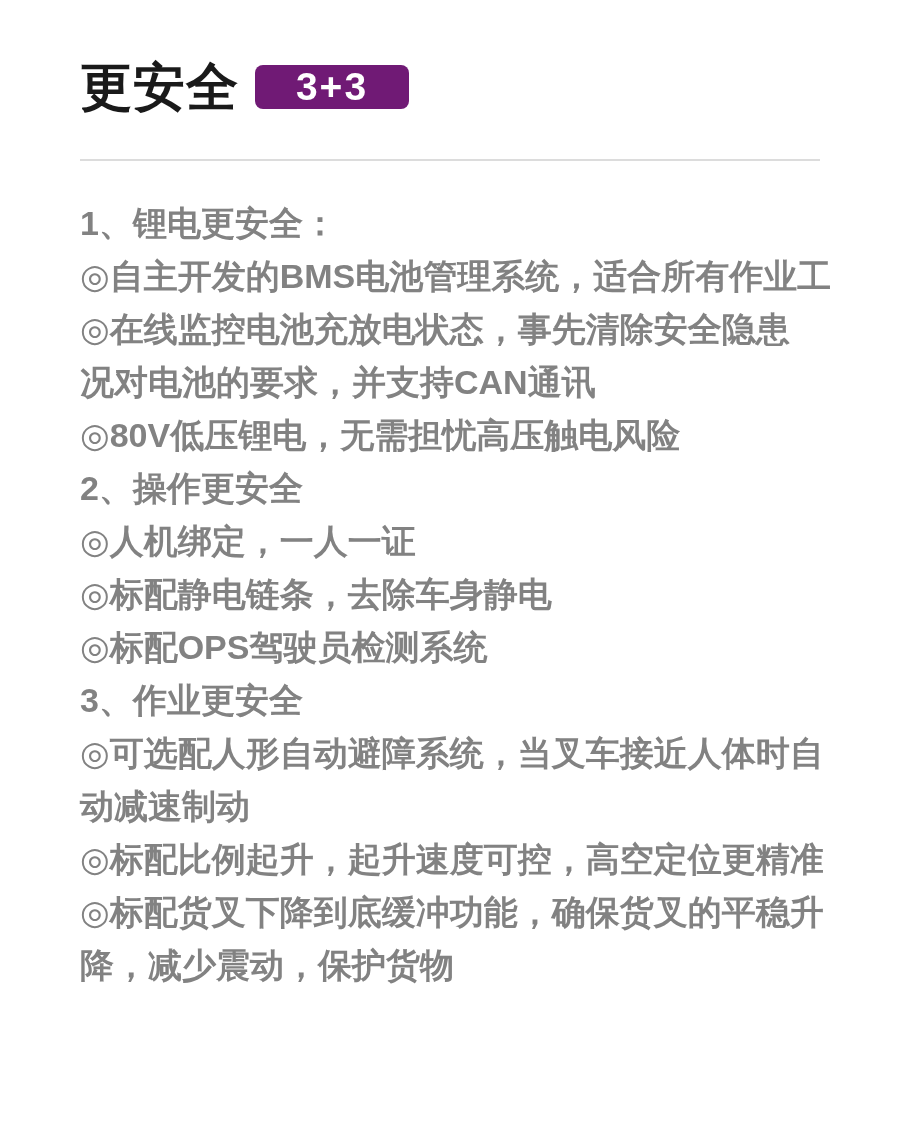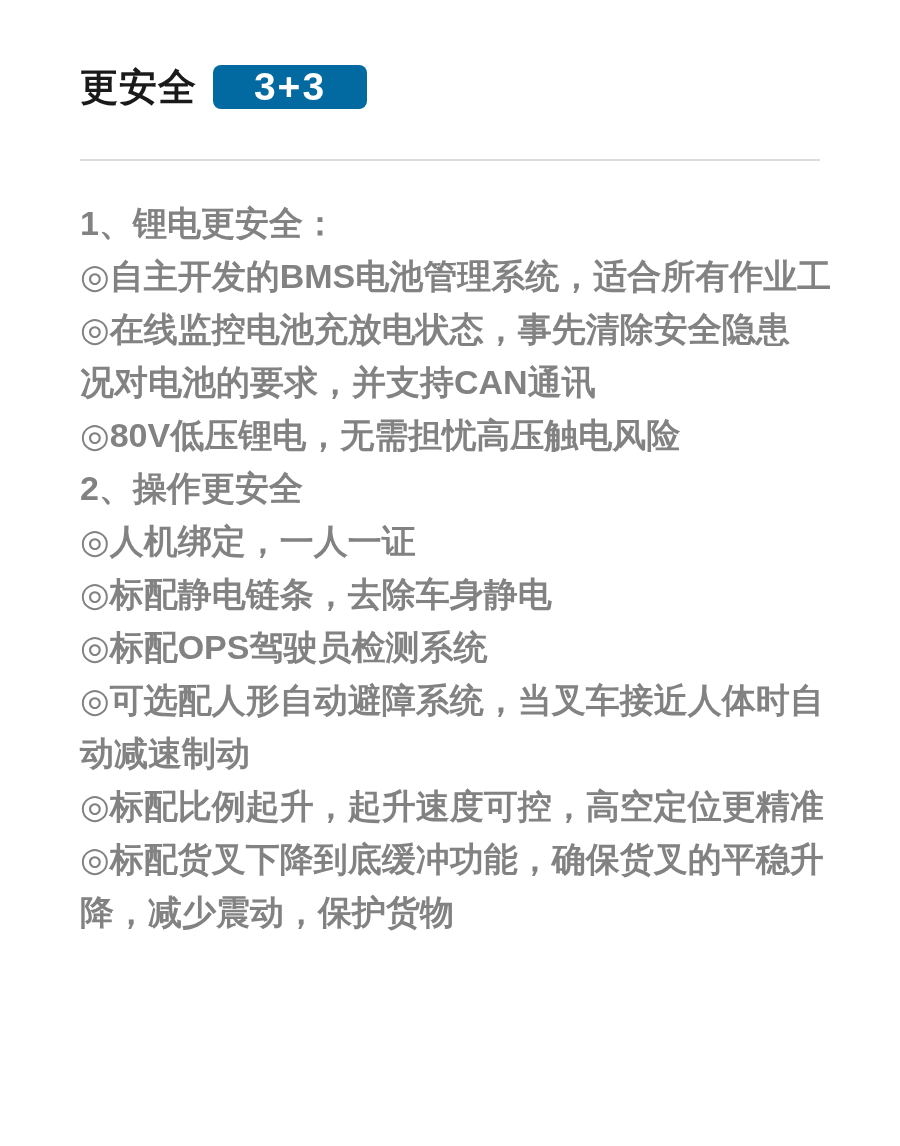--- a/index.html
+++ b/index.html
@@ -14,29 +14,29 @@
     height: 1146px;
     background: #ffffff;
     padding: 60px 80px 0 80px;
     overflow: hidden;
   }
   .header {
     display: flex;
     align-items: center;
   }
   .page-title {
-    font-size: 38px;
+    font-size: 52px;
     font-weight: 700;
     color: #1a1a1a;
     letter-spacing: 1px;
     line-height: 54px;
   }
   .count-badge {
     margin-left: 16px;
-    background: #0369a1;
+    background: #701a75;
     color: #ffffff;
     font-size: 39px;
     font-weight: 700;
     line-height: 44px;
     height: 44px;
     min-width: 154px;
     text-align: center;
     border-radius: 8px;
     padding: 12px 24px;
     display: inline-flex;
@@ -77,20 +77,21 @@
   <div class="safety-content">
     <div class="text-line">1、锂电更安全：</div>
     <div class="text-line">◎自主开发的BMS电池管理系统，适合所有作业工</div>
     <div class="text-line">◎在线监控电池充放电状态，事先清除安全隐患</div>
     <div class="text-line">况对电池的要求，并支持CAN通讯</div>
     <div class="text-line">◎80V低压锂电，无需担忧高压触电风险</div>
     <div class="text-line">2、操作更安全</div>
     <div class="text-line">◎人机绑定，一人一证</div>
     <div class="text-line">◎标配静电链条，去除车身静电</div>
     <div class="text-line">◎标配OPS驾驶员检测系统</div>
+    <div class="text-line">3、作业更安全</div>
     <div class="text-line">◎可选配人形自动避障系统，当叉车接近人体时自</div>
     <div class="text-line">动减速制动</div>
     <div class="text-line">◎标配比例起升，起升速度可控，高空定位更精准</div>
     <div class="text-line">◎标配货叉下降到底缓冲功能，确保货叉的平稳升</div>
     <div class="text-line">降，减少震动，保护货物</div>
   </div>
 
 </div>
 
 </body></html>

